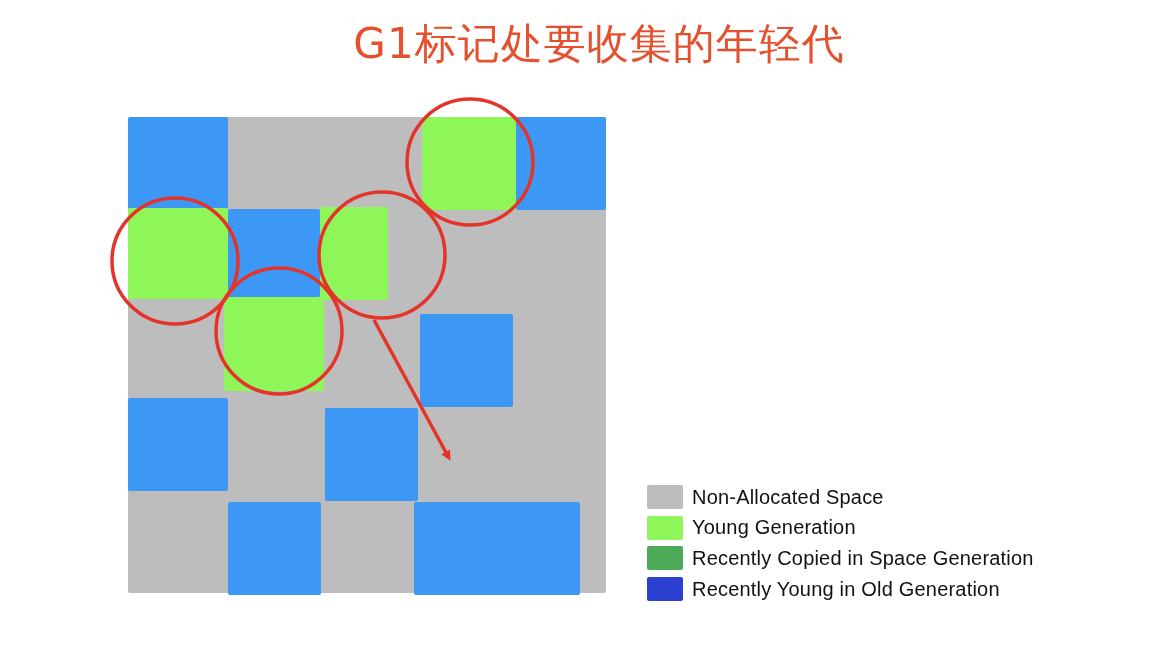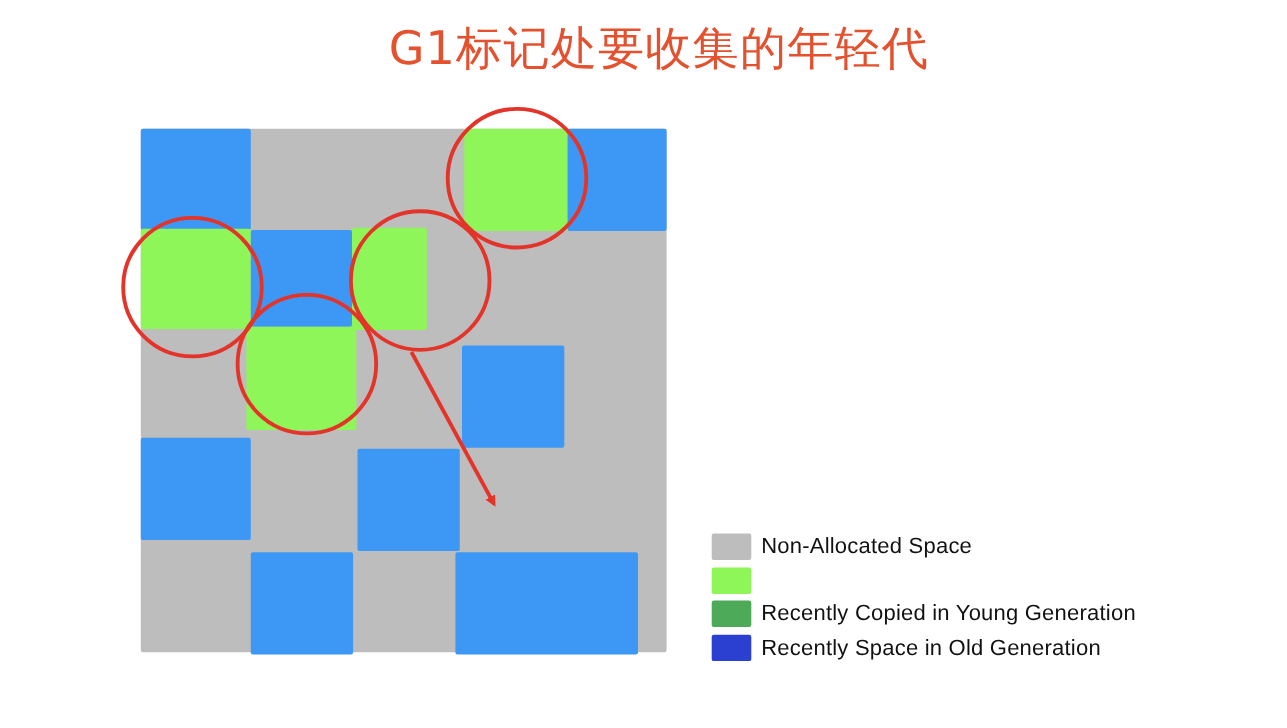--- a/index.html
+++ b/index.html
@@ -54,22 +54,23 @@
   <line id="arrow" stroke="#e4342a" stroke-width="3.5" marker-end="url(#arrowhead)" x1="374" y1="320" x2="449" y2="458"></line>
 </svg>
 
 <div class="legend">
   <div class="legend-item">
     <div class="swatch" style="background:#bdbdbd"></div>
     <span class="legend-label">Non-Allocated Space</span>
   </div>
   <div class="legend-item">
     <div class="swatch" style="background:#8ff65a"></div>
+    <span class="legend-label">Young Generation</span>
   </div>
   <div class="legend-item">
     <div class="swatch" style="background:#4caa59"></div>
-    <span class="legend-label">Recently Copied in Young Generation</span>
+    <span class="legend-label">Recently Copied in Space Generation</span>
   </div>
   <div class="legend-item">
     <div class="swatch" style="background:#2b3fd0"></div>
-    <span class="legend-label">Recently Space in Old Generation</span>
+    <span class="legend-label">Recently Young in Old Generation</span>
   </div>
 </div>
 
 </body></html>

